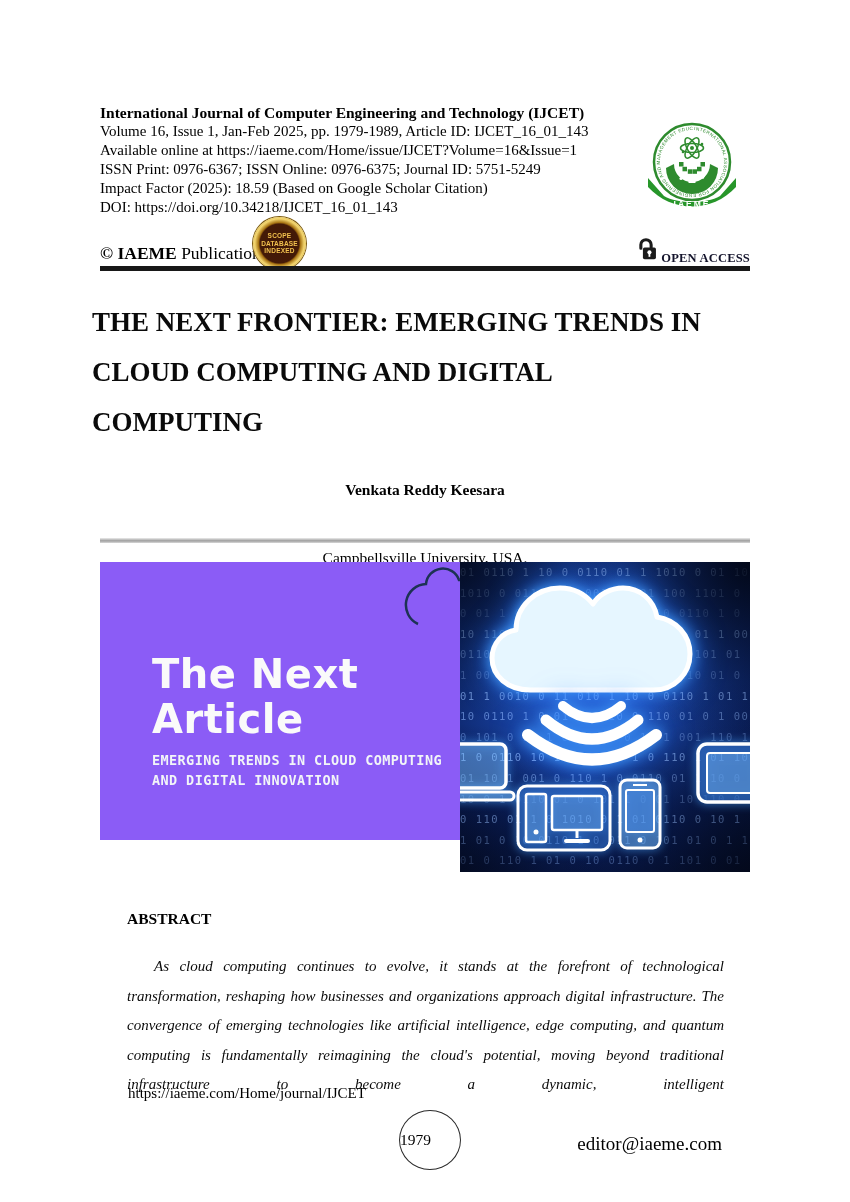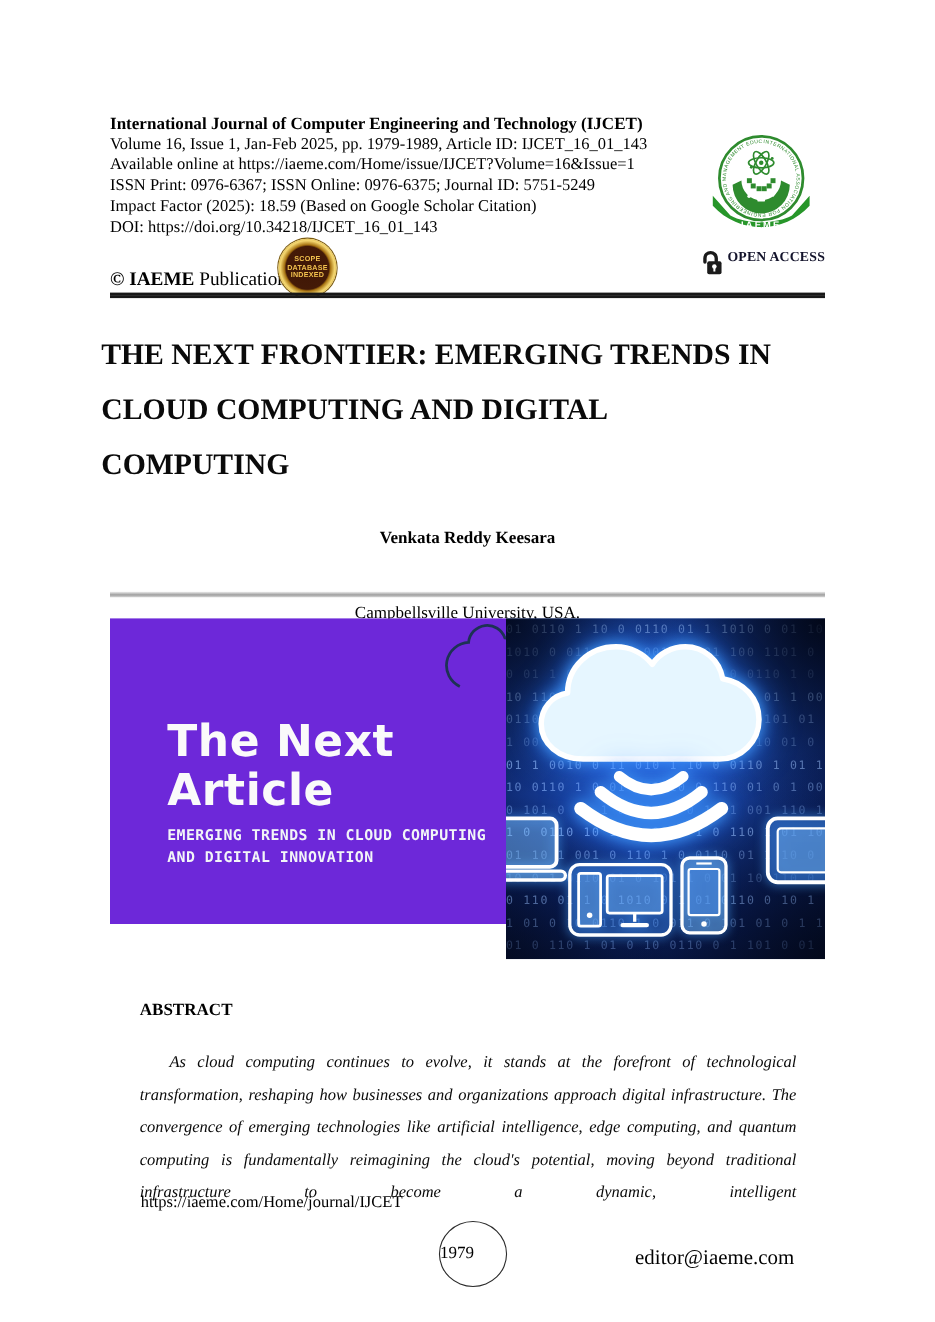--- a/index.html
+++ b/index.html
@@ -10,21 +10,21 @@
     font-family:"Liberation Serif", serif;
     overflow:hidden;
   }
 
   
   .header-text { position:absolute; left:100px; top:103px; width:545px; }
   .journal-title { font-weight:bold; font-size:15.5px; line-height:19px; }
   .meta-line { font-size:15px; line-height:19px; }
 
   .logo-block { position:absolute; left:634px; top:120px; width:116px; text-align:center; }
-  .open-access-row { display:flex; align-items:flex-start; justify-content:center; gap:4px; margin-top:4px; }
+  .open-access-row { display:flex; align-items:flex-end; justify-content:center; gap:4px; margin-top:15px; }
   .open-access-label { font-weight:bold; font-size:12.5px; color:#13132b; letter-spacing:.2px; white-space:nowrap; }
 
   .publisher-row { position:absolute; left:100px; top:243px; font-size:17.5px; }
   .publisher-bold { font-weight:bold; }
 
   .scope-badge {
     position:absolute; left:253px; top:217px; width:53px; height:53px; border-radius:50%;
     background:radial-gradient(circle, #3f1606 0%, #441a07 52%, #a87413 56%, #f3d670 66%, #caa032 80%, #8a6410 92%, #e9c95f 100%);
     display:flex; flex-direction:column; align-items:center; justify-content:center;
     box-shadow:0 0 0 1px #7a5a10;
@@ -39,21 +39,21 @@
     font-weight:bold; font-size:27px; line-height:50px; color:#0a0a0a; }
   .authors { position:absolute; left:100px; top:478px; width:650px; text-align:center; }
   .author-name { font-weight:bold; font-size:15.5px; line-height:24px; }
   .author-affiliation { font-size:15.5px; line-height:24px;margin-top:44px; }
 
   .gray-rule { position:absolute; left:100px; top:538px; width:650px; height:5px;
     background:linear-gradient(#ececec, #9f9f9f 55%, #d8d8d8); }
 
   
   .banner { position:absolute; left:100px; top:562px; width:650px; height:310px; display:flex; overflow:hidden; }
-  .banner-left { position:relative; width:360px; height:278px; background:#6d28d9; overflow:hidden; }
+  .banner-left { position:relative; width:360px; height:278px; background:#8b5cf6; overflow:hidden; }
   .banner-left svg.deco { position:absolute; left:0; top:0; }
   .banner-title { position:absolute; left:52px; top:90px; color:#fafafa;
     font-family:"DejaVu Sans", sans-serif; font-weight:bold; font-size:40px; line-height:45px; letter-spacing:.5px; }
   .banner-subtitle { position:absolute; left:52px; top:188px; color:#f2f5f8;
     font-family:"DejaVu Sans Mono", monospace; font-weight:bold; font-size:13.5px; line-height:20px; letter-spacing:.4px; white-space:nowrap; }
 
   .banner-right { position:relative; width:290px; height:310px; overflow:hidden;
     background:radial-gradient(circle at 46% 32%, #2a61d0 0%, #163c96 40%, #0a1f5e 68%, #050d28 100%); }
   .binary-layer { position:absolute; inset:0; overflow:hidden;
     font-family:"DejaVu Sans Mono", monospace; font-size:10.5px; line-height:20.6px;

